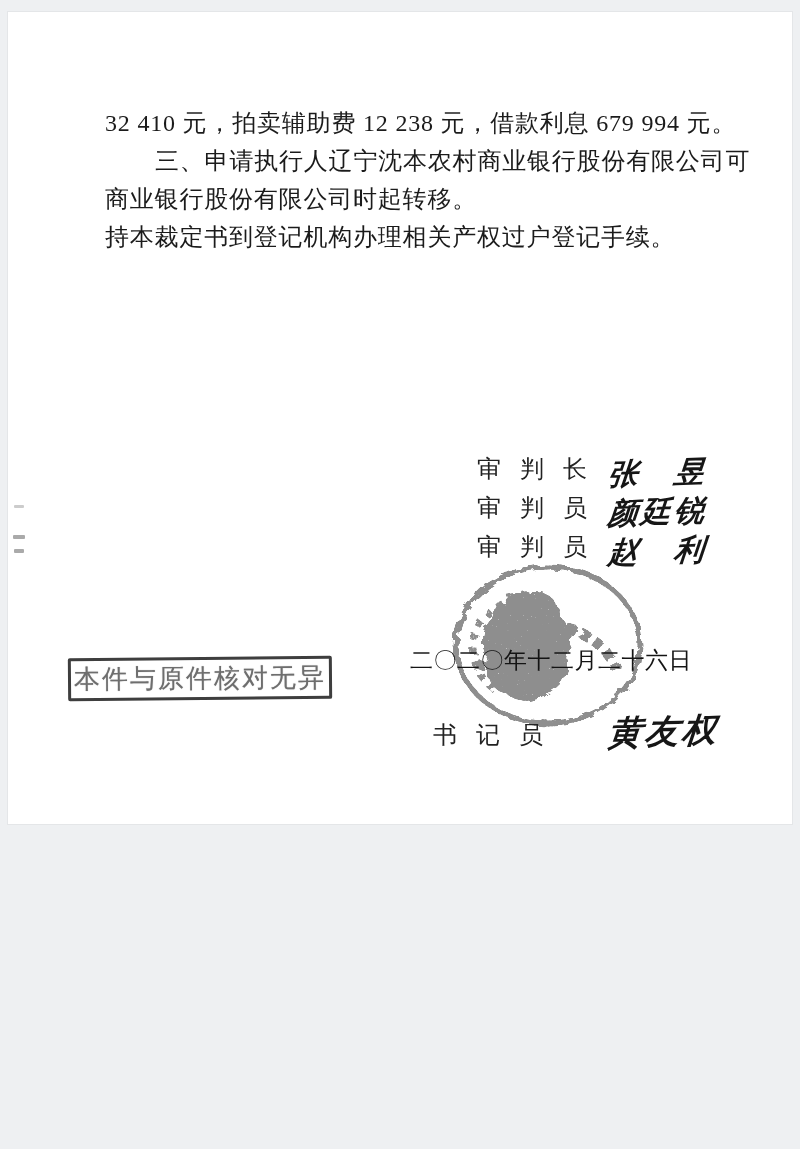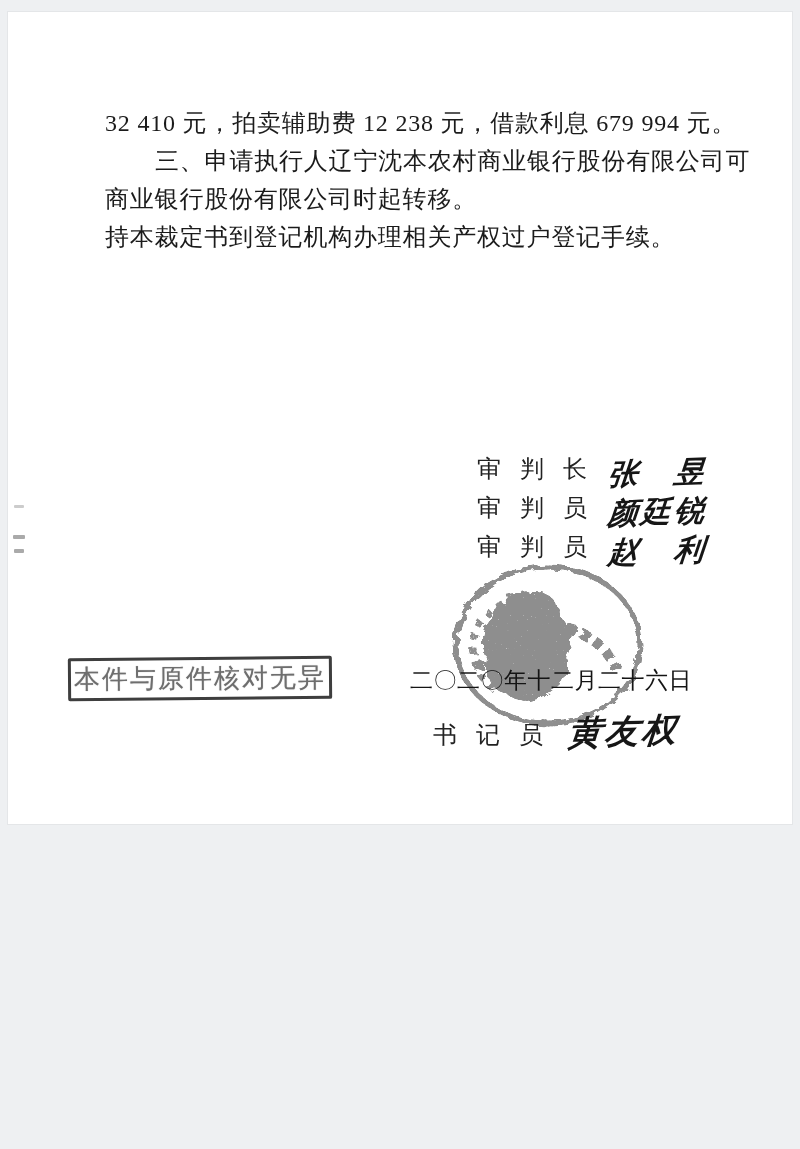--- a/index.html
+++ b/index.html
@@ -41,24 +41,24 @@
     transform:skewX(-7deg) rotate(-2deg);
     letter-spacing:3px;
     margin-left:2px;
   }
   
   .seal{position:absolute;left:440px;top:549px;}
   
   .date-line{
     position:absolute;left:402px;top:633px;
     font-size:23px;letter-spacing:0.5px;color:#141414;
-    white-space:nowrap;font-weight:500;margin-top:20px;
-  }
-  
-  .clerk-row{position:absolute;left:425px;top:697px;display:flex;align-items:baseline;white-space:nowrap;}
+    white-space:nowrap;font-weight:500;
+  }
+  
+  .clerk-row{position:absolute;left:425px;top:697px;display:flex;align-items:baseline;white-space:nowrap;gap:40px;}
   .clerk-row .role{padding-top:8px;}
   .clerk-row .sig{font-size:34px;margin-left:6px;}
   
   .stamp-box{
     position:absolute;left:60px;top:645px;
     width:258px;height:37px;
     border:3px solid #383838;
     border-radius:2px;
     display:flex;align-items:center;justify-content:center;
     transform:rotate(-0.5deg);

